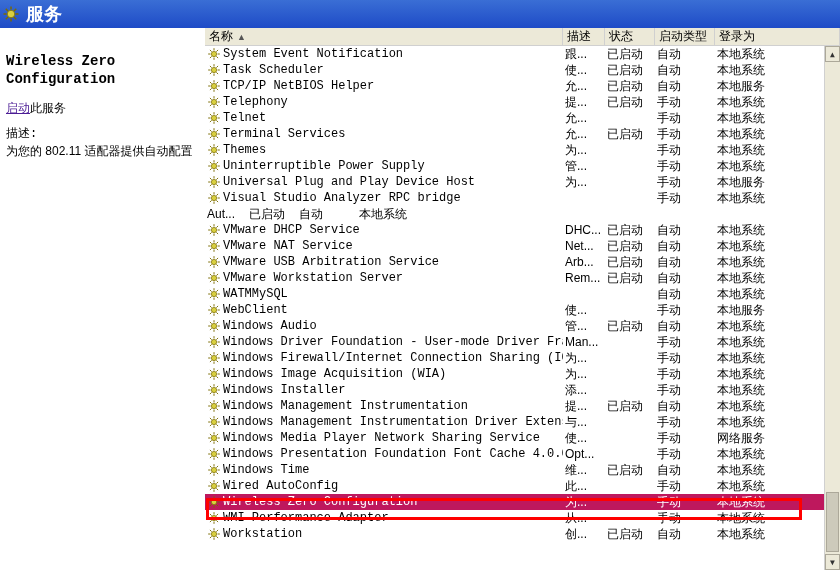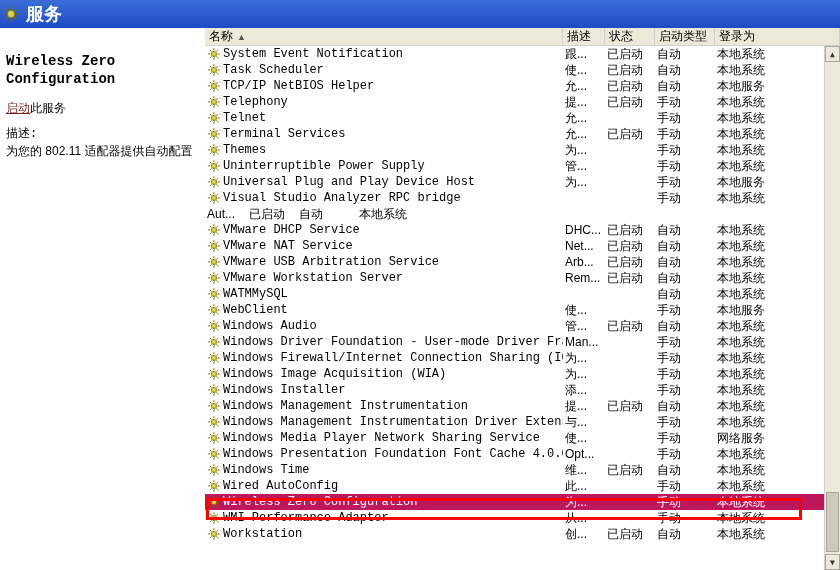--- a/index.html
+++ b/index.html
@@ -2,21 +2,21 @@
 <html><head>
 <meta charset="utf-8">
 <style>
   * { box-sizing: border-box; margin: 0; padding: 0; }
   body { font-family: 'SimSun','MS Sans Serif',monospace; font-size: 12px; background: #fff; width: 840px; height: 570px; overflow: hidden; }
   .titlebar { background: linear-gradient(to bottom,#3a6ed5,#1e4bc7); height: 28px; display:flex; align-items:center; padding:0 2px; color:#fff; font-size:18px; font-weight:bold; font-family:'SimSun',sans-serif; }
   .titlebar .gear { width:18px; height:18px; margin-right:6px; }
   .main { display:flex; height: calc(570px - 28px); }
   .left-pane { width:205px; padding:24px 8px 0 6px; border-right:1px solid #fff; font-family:'Courier New','SimSun',monospace; }
   .left-pane h2 { font-size:14px; font-weight:bold; font-family:'Courier New',monospace; margin-bottom:12px; line-height:1.3; }
-  .left-pane a { color:#7f1d1d; text-decoration:underline; font-family:Liberation Sans, sans-serif; }
+  .left-pane a { color:#4c1d95; text-decoration:underline; font-family:Liberation Sans, sans-serif; }
   .left-pane .desc-label { margin-top:8px; font-family:Liberation Mono, monospace; }
   .left-pane .desc-body { font-family:'SimSun',sans-serif; line-height:1.5; }
   .right-pane { flex:1; position:relative; overflow:hidden; }
   .header-row { display:flex; height:18px; border-bottom:1px solid #d0d0d0; background:#ece9d8; font-family:'SimSun',sans-serif; position:sticky; top:0; }
   .header-cell { border-right:1px solid #d0d0d0; padding:2px 4px; display:flex; align-items:center; overflow:hidden; white-space:nowrap; }
   .col-name { width:358px; }
   .col-desc { width:42px; }
   .col-status { width:50px; }
   .col-startup { width:60px; }
   .col-logon { flex:1; }

